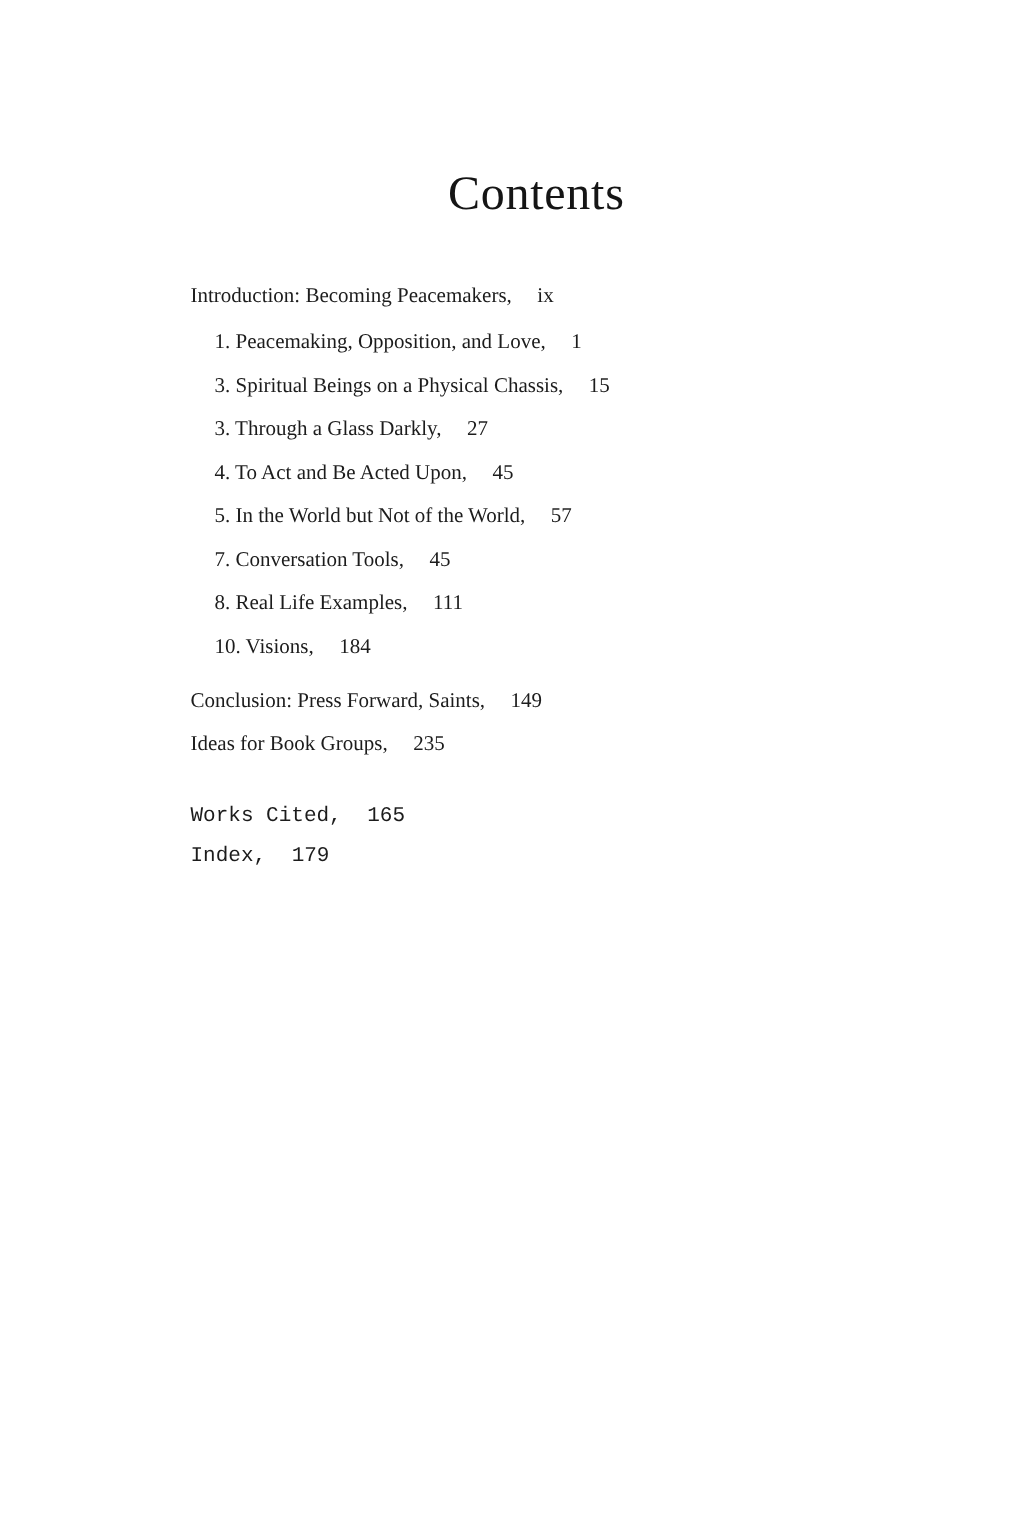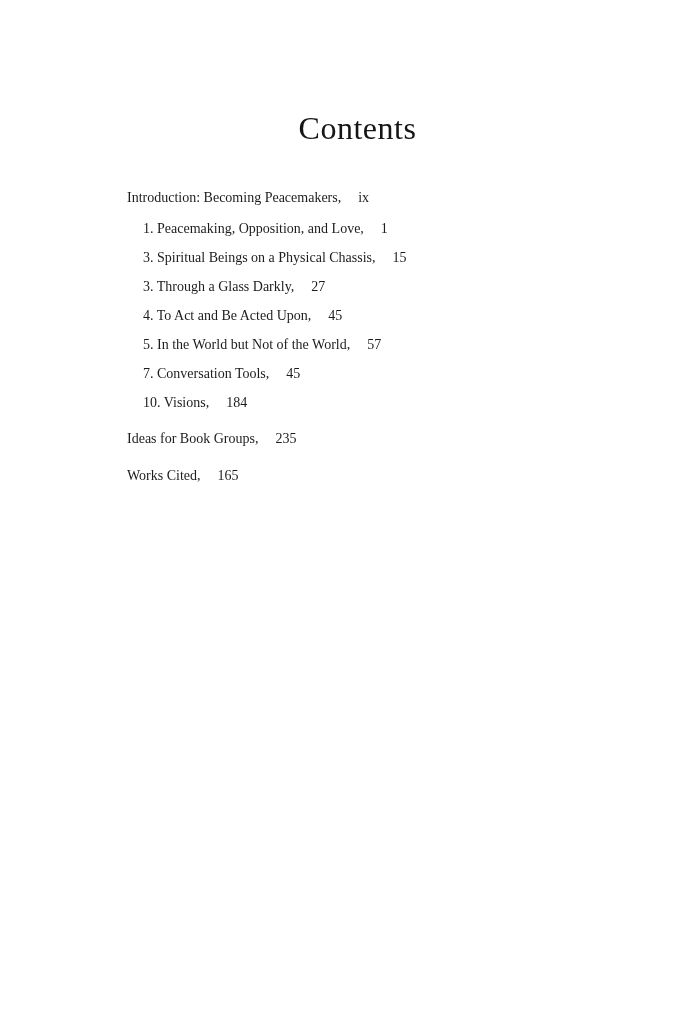--- a/index.html
+++ b/index.html
@@ -33,21 +33,21 @@
     margin-top: 37px;
     font-size: 14px;
   }
   .row {
     line-height: 29px;
     height: 29px;
     white-space: nowrap;
   }
   .group-chapters { margin-top: 2px; margin-left: 16px; }
   .group-closing { margin-top: 7px; }
-  .group-backmatter { margin-top: 9px; }
+  .group-backmatter { margin-top: 20px; font-family: Liberation Mono, monospace; }
   .group-backmatter .row { line-height: 27px; height: 27px; }
   .pg { margin-left: 17px; }
 </style>
 </head>
 <body>
 
 <div class="page">
   <div class="content">
 
     <div class="title">Contents</div>
@@ -58,26 +58,29 @@
         <div class="row"><span>Introduction: Becoming Peacemakers,</span><span class="pg">ix</span></div>
       </div>
 
       <div class="group-chapters">
         <div class="row"><span>1. Peacemaking, Opposition, and Love,</span><span class="pg">1</span></div>
         <div class="row"><span>3. Spiritual Beings on a Physical Chassis,</span><span class="pg">15</span></div>
         <div class="row"><span>3. Through a Glass Darkly,</span><span class="pg">27</span></div>
         <div class="row"><span>4. To Act and Be Acted Upon,</span><span class="pg">45</span></div>
         <div class="row"><span>5. In the World but Not of the World,</span><span class="pg">57</span></div>
         <div class="row"><span>7. Conversation Tools,</span><span class="pg">45</span></div>
+        <div class="row"><span>8. Real Life Examples,</span><span class="pg">111</span></div>
         <div class="row"><span>10. Visions,</span><span class="pg">184</span></div>
       </div>
 
       <div class="group-closing">
+        <div class="row"><span>Conclusion: Press Forward, Saints,</span><span class="pg">149</span></div>
         <div class="row"><span>Ideas for Book Groups,</span><span class="pg">235</span></div>
       </div>
 
       <div class="group-backmatter">
         <div class="row"><span>Works Cited,</span><span class="pg">165</span></div>
+        <div class="row"><span>Index,</span><span class="pg">179</span></div>
       </div>
 
     </div>
   </div>
 </div>
 
 </body></html>

